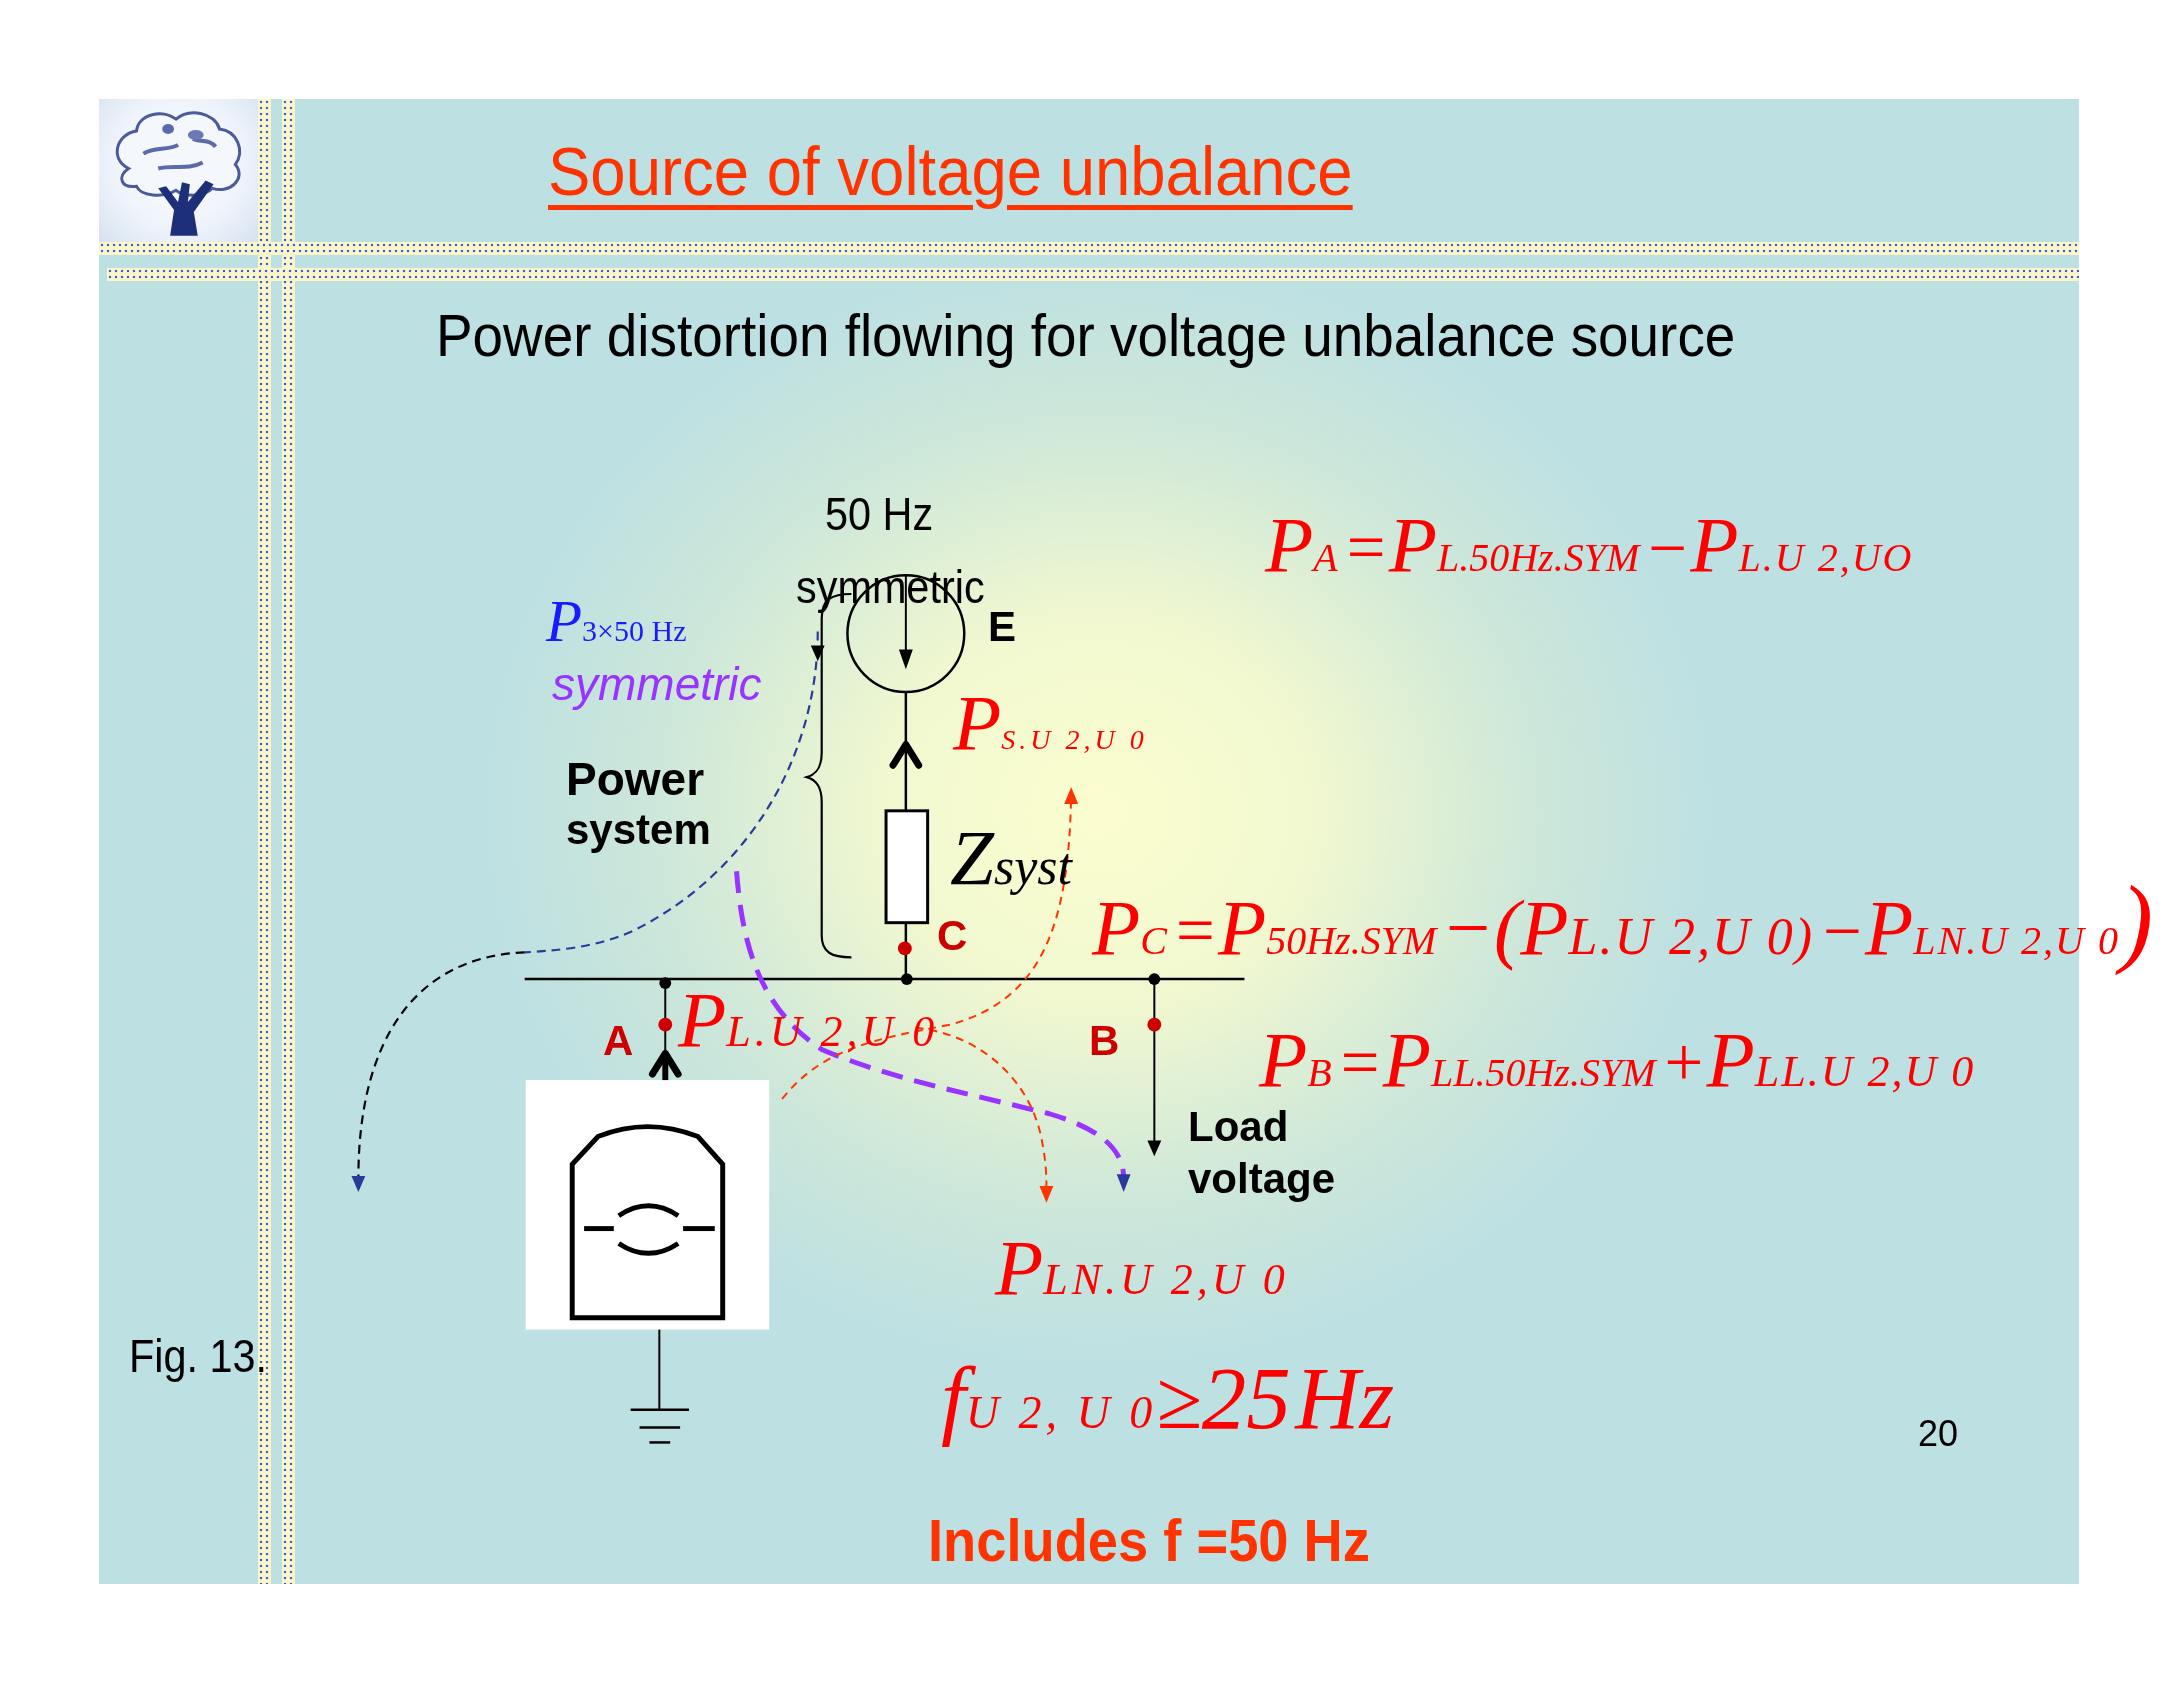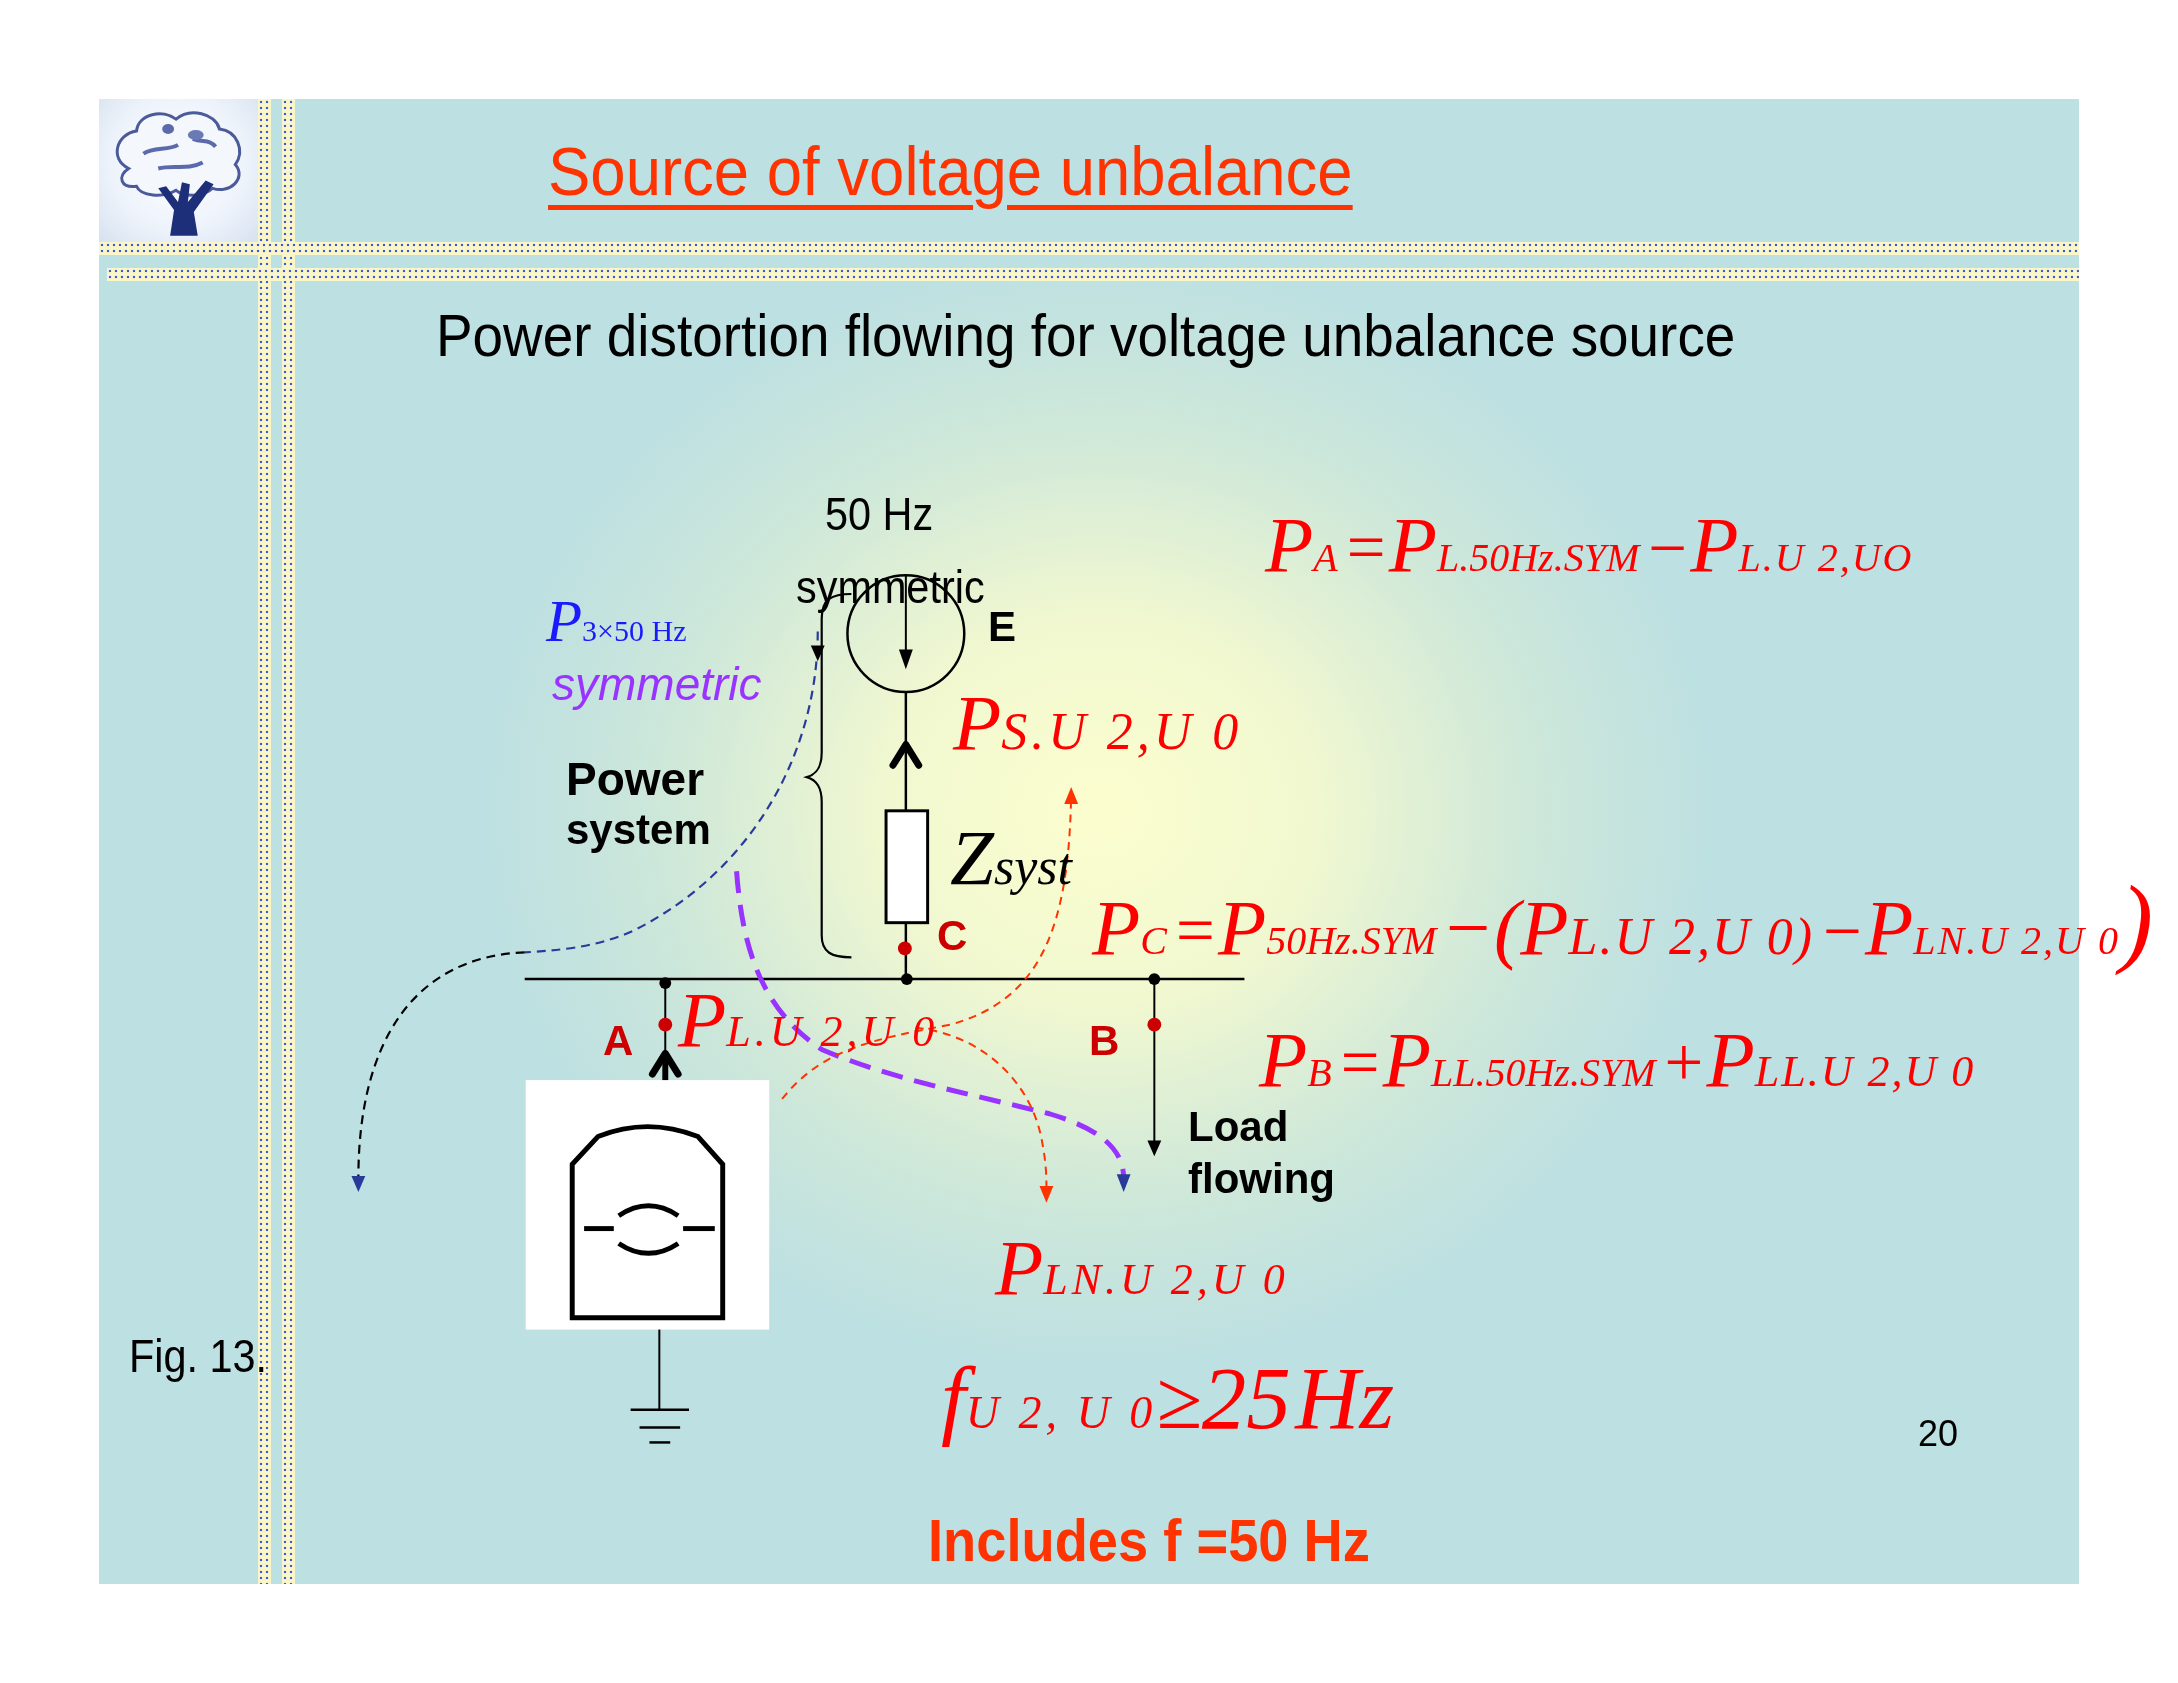--- a/index.html
+++ b/index.html
@@ -135,37 +135,37 @@
 
 <div class="txt" style="left:546px; top:592px; color:#1a1aff;">
   <span class="math" style="color:#1a1aff; font-size:59px;">P</span><span class="math" style="color:#1a1aff; font-size:30px; font-style:normal;">3×50 Hz</span>
 </div>
 <div class="txt" style="left:552px; top:661px; font-size:46px; font-style:italic; color:#9933ff;">symmetric</div>
 
 <div class="txt label-black bold" style="left:566px; top:756px; font-size:46px;">Power</div>
 <div class="txt label-black bold" style="left:566px; top:809px; font-size:42px;">system</div>
 
 <div class="txt" style="left:953px; top:683px;">
-  <span class="math" style="font-size:79px;">P</span><span class="math" style="font-size:52px; letter-spacing:4px;text-align:right;">S.U 2,U 0</span>
+  <span class="math" style="font-size:79px;">P</span><span class="math" style="font-size:28px; letter-spacing:4px;text-align:right;">S.U 2,U 0</span>
 </div>
 
 <div class="txt" style="left:950px; top:818px; color:#000;">
   <span class="math" style="color:#000; font-size:79px;">Z</span><span class="math" style="color:#000; font-size:52px;">syst</span>
 </div>
 
 <div class="txt bold" style="left:937px; top:915px; font-size:42px; color:#cc0000;">C</div>
 <div class="txt bold" style="left:603px; top:1020px; font-size:42px; color:#cc0000;">A</div>
 <div class="txt bold" style="left:1089px; top:1020px; font-size:42px; color:#cc0000;">B</div>
 
 <div class="txt" style="left:678px; top:980px;">
   <span class="math" style="font-size:79px;">P</span><span class="math" style="font-size:44px; letter-spacing:4px;">L.U 2,U 0</span>
 </div>
 
 <div class="txt label-black bold" style="left:1188px; top:1106px; font-size:42px;">Load</div>
-<div class="txt label-black bold" style="left:1188px; top:1158px; font-size:42px;">flowing</div>
+<div class="txt label-black bold" style="left:1188px; top:1158px; font-size:42px;">voltage</div>
 
 <div class="txt" style="left:995px; top:1228px;">
   <span class="math" style="font-size:79px;">P</span><span class="math" style="font-size:44px; letter-spacing:4px;">LN.U 2,U 0</span>
 </div>
 
 <div class="txt" style="left:1265px; top:505px;">
   <span class="math" style="font-size:79px;">P</span><span class="math" style="font-size:40px;">A</span>
   <span class="math up" style="font-size:69px;">=</span><span class="math" style="font-size:79px;">P</span><span class="math" style="font-size:40px;">L.50Hz.SYM</span>
   <span class="math up" style="font-size:69px;">−</span><span class="math" style="font-size:79px;">P</span><span class="math" style="font-size:40px; letter-spacing:2px;">L.U 2,UO</span>
 </div>

